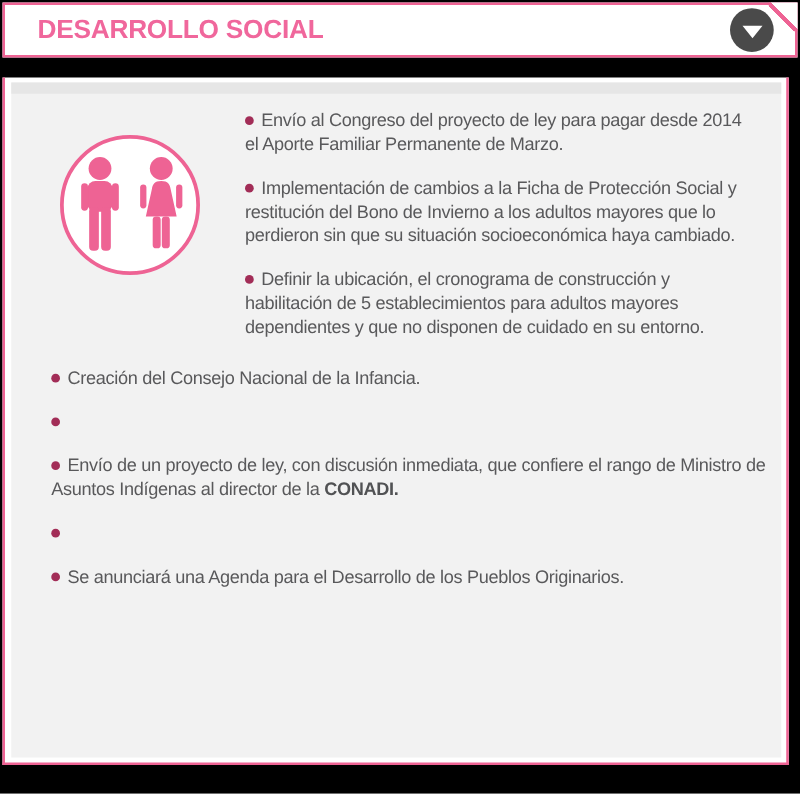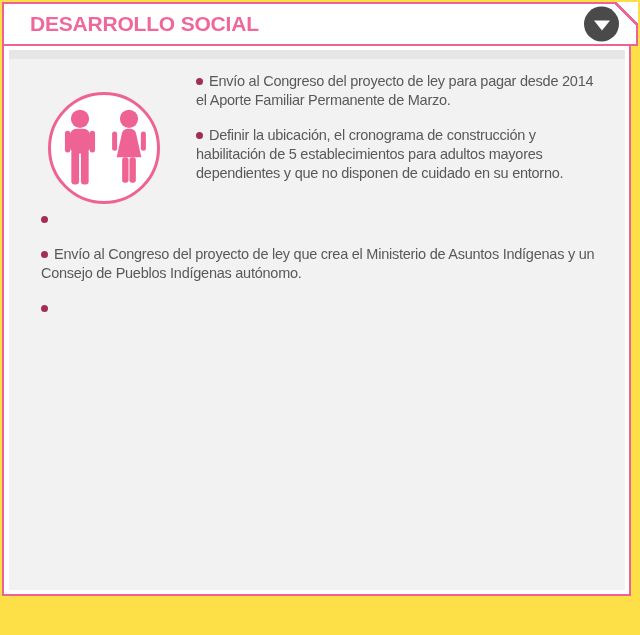--- a/index.html
+++ b/index.html
@@ -5,21 +5,21 @@
   html, body {
     margin: 0;
     padding: 0;
     background: #ffffff;
     font-family: "Liberation Sans", sans-serif;
   }
   .stage {
     position: relative;
     width: 640px;
     height: 635px;
-    background: #fde047;
+    background: #000000;
     overflow: hidden;
   }
   
   .header {
     position: relative;
     margin: 2px 2px 0 2px;
     height: 40px;
     background: #ffffff;
     border: 2px solid #ee6394;
     display: flex;
@@ -63,21 +63,21 @@
   .chevron-down {
     width: 0;
     height: 0;
     border-left: 8px solid transparent;
     border-right: 8px solid transparent;
     border-top: 10px solid #ffffff;
     margin-top: 2px;
   }
   
   .content-box {
-    margin: 0 9px 5px 2px;
+    margin: 16px 9px 5px 2px;
     border: 2px solid #ee6394;
     border-top: none;
     background: #ffffff;
     padding: 4px 4px 4px 5px;
   }
   .panel {
     position: relative;
     background: #f2f2f2;
     padding: 22px 28px 10px 31px;
     min-height: 540px;
@@ -173,25 +173,28 @@
               <rect x="4.5" y="24" width="5.5" height="21" rx="2.75"></rect>
               <rect x="36" y="24" width="5.5" height="21" rx="2.75"></rect>
               <rect x="15.5" y="52" width="7" height="28" rx="3"></rect>
               <rect x="23.5" y="52" width="7" height="28" rx="3"></rect>
             </g>
           </svg>
         </div>
 
         <div class="icon-bullets">
           <p class="bullet"><span class="dot"></span><span>Envío al Congreso del proyecto de ley para pagar desde 2014 el Aporte Familiar Permanente de Marzo.</span><b></b></p>
+          <p class="bullet"><span class="dot"></span><span>Implementación de cambios a la Ficha de Protección Social y restitución del Bono de Invierno a los adultos mayores que lo perdieron sin que su situación socioeconómica haya cambiado.</span><b></b></p>
           <p class="bullet"><span class="dot"></span><span>Definir la ubicación, el cronograma de construcción y habilitación de 5 establecimientos para adultos mayores dependientes y que no disponen de cuidado en su entorno.</span><b></b></p>
         </div>
       </div>
 
       <div class="full-bullets">
+        <p class="bullet"><span class="dot"></span><span>Creación del Consejo Nacional de la Infancia.</span><b></b></p>
         <p class="bullet"><span class="dot"></span><b></b></p>
-        <p class="bullet"><span class="dot"></span><span>Envío al Congreso del proyecto de ley que crea el Ministerio de Asuntos Indígenas y un Consejo de Pueblos Indígenas autónomo.</span><b></b></p>
+        <p class="bullet"><span class="dot"></span><span>Envío de un proyecto de ley, con discusión inmediata, que confiere el rango de Ministro de Asuntos Indígenas al director de la </span><b>CONADI.</b></p>
         <p class="bullet"><span class="dot"></span><b></b></p>
+        <p class="bullet"><span class="dot"></span><span>Se anunciará una Agenda para el Desarrollo de los Pueblos Originarios.</span><b></b></p>
       </div>
 
     </div>
   </div>
 </div>
 
 </body></html>

